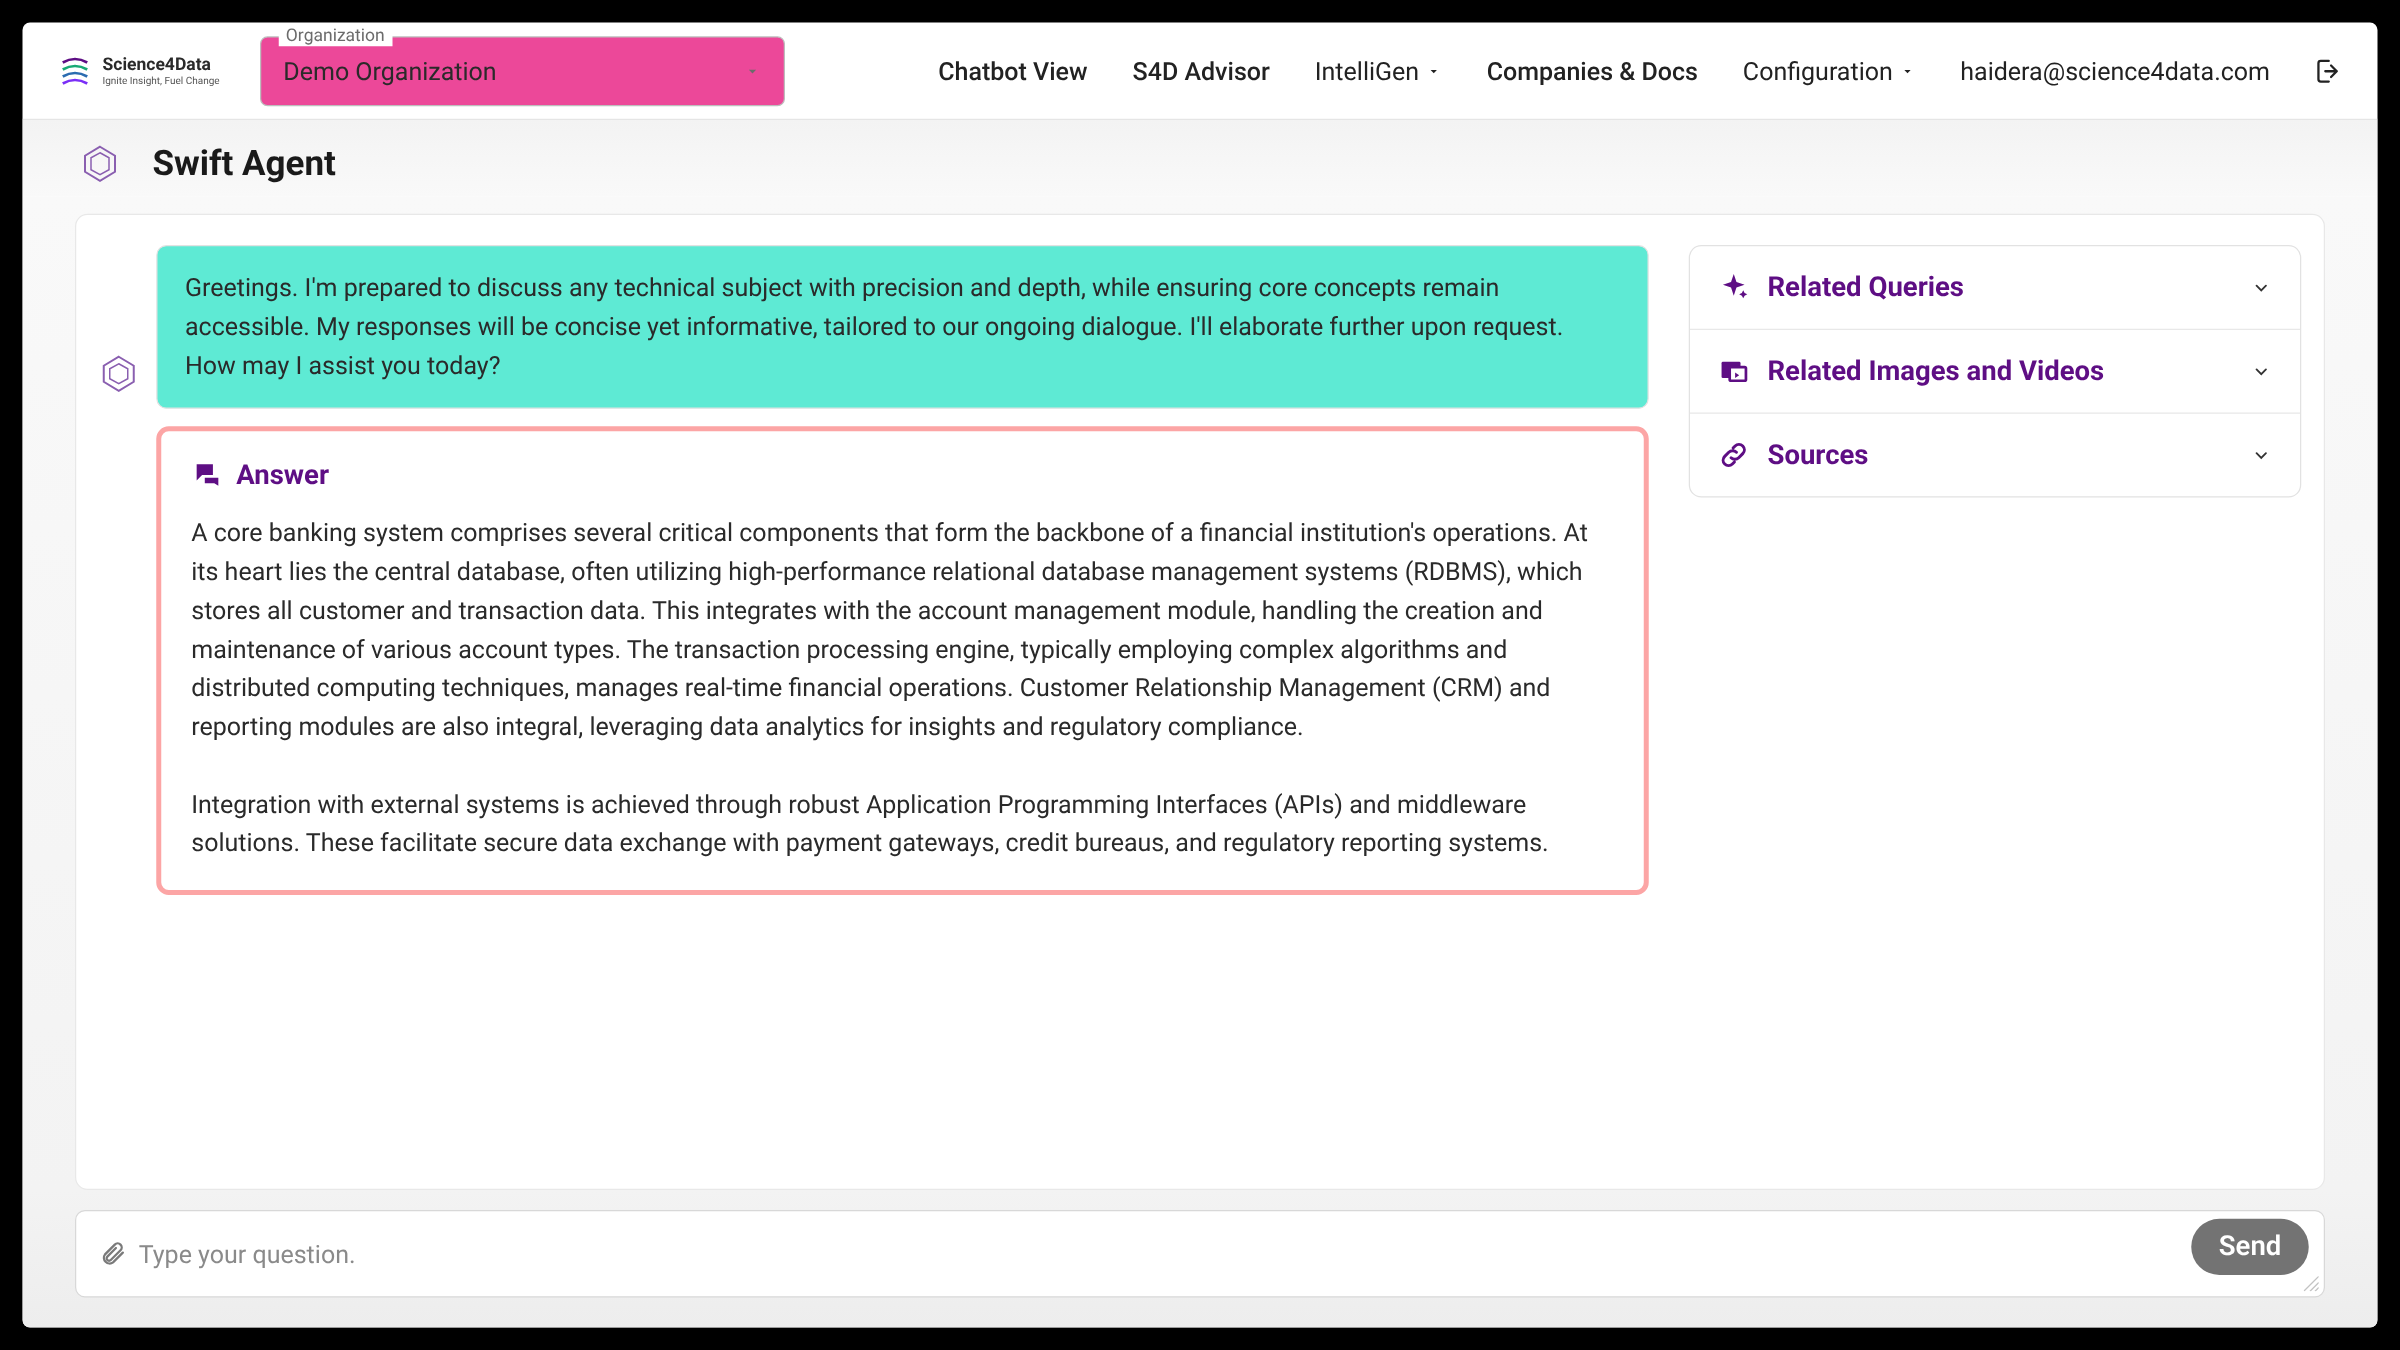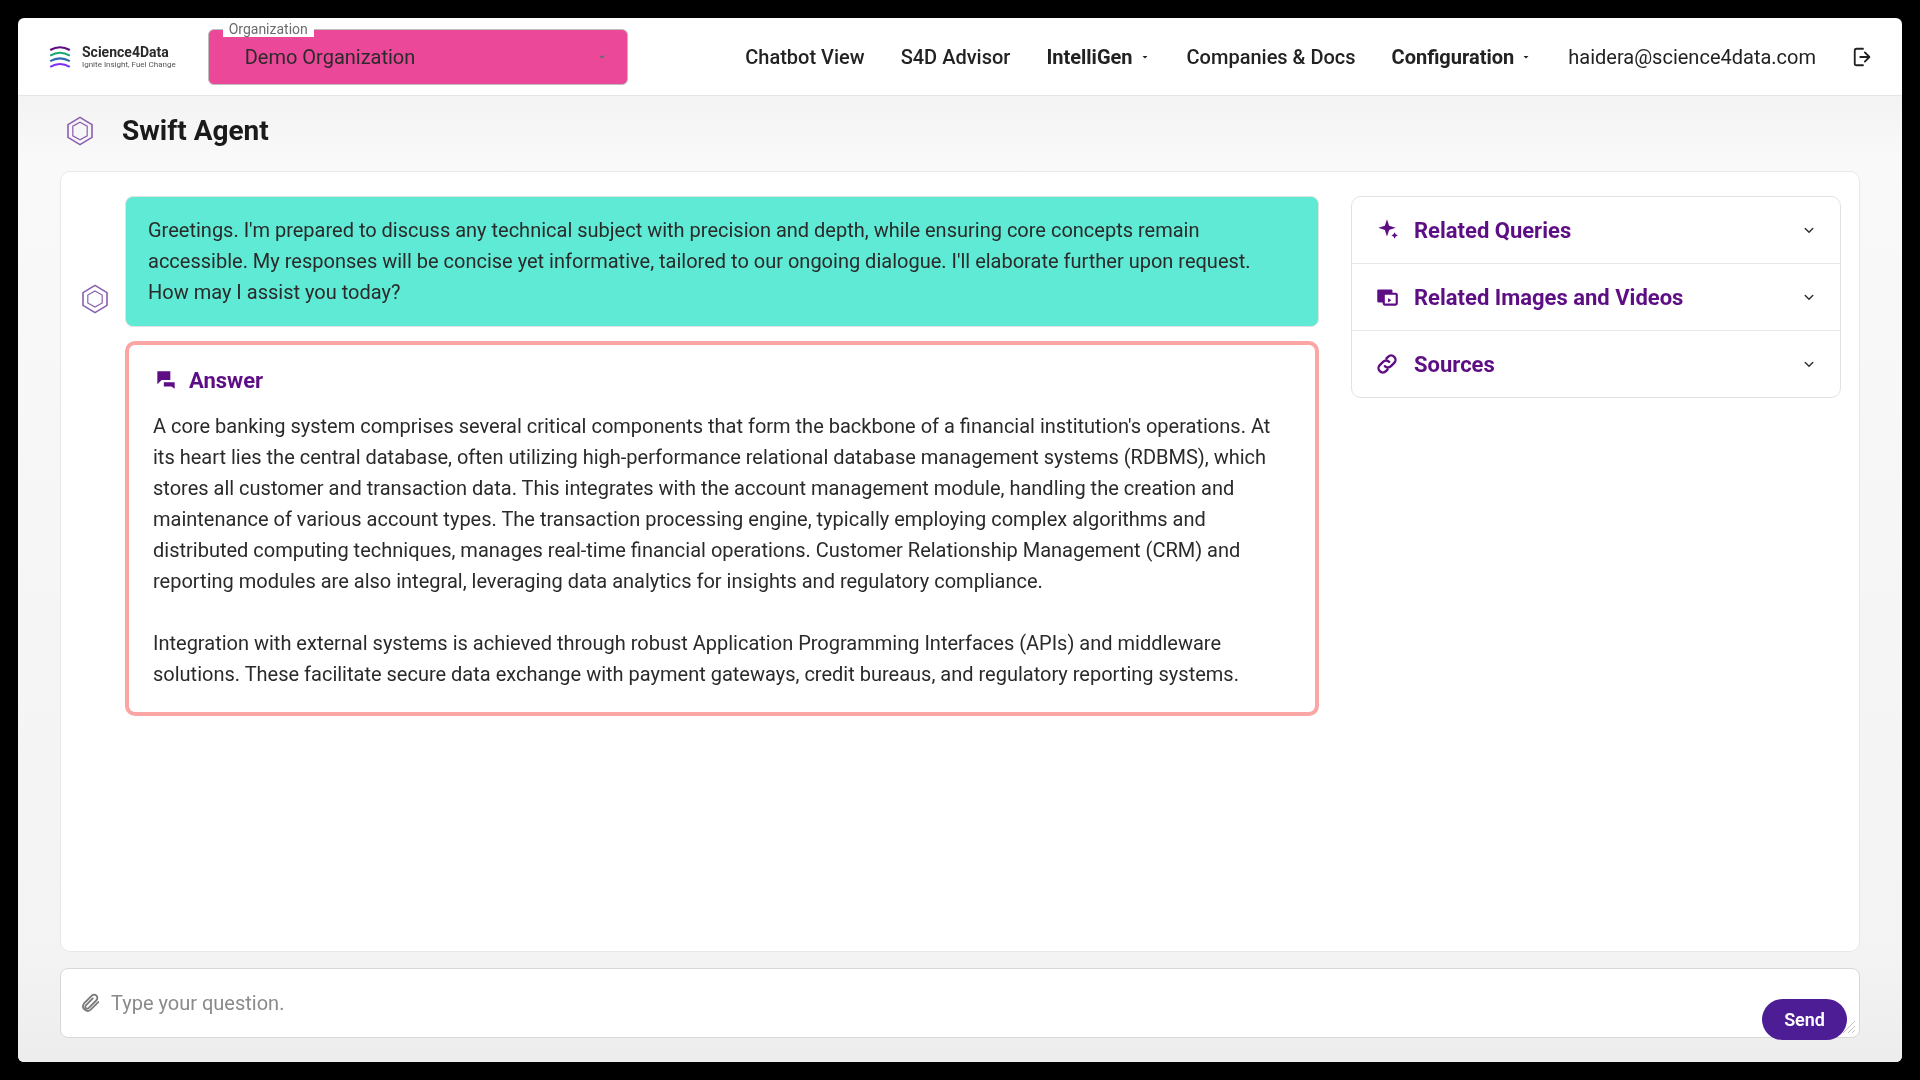--- a/index.html
+++ b/index.html
@@ -8,25 +8,25 @@
 
 
 .header { display:flex; align-items:center; padding:0 28px; height:78px; border-bottom:1px solid #e5e5e5; gap:32px; }
 .logo { display:flex; align-items:center; gap:8px; }
 .logo-mark { width:28px; height:28px; }
 .logo-text { display:flex; flex-direction:column; line-height:1; }
 .logo-text .brand { font-size:14px; font-weight:700; color:#2a2a2a; }
 .logo-text .tag { font-size:8px; color:#555; margin-top:2px; }
 .org-select { position:relative; border:1px solid #bdbdbd; border-radius:6px; width:420px; height:56px; display:flex; align-items:center; padding:0 18px; background:#ec4899; }
 .org-select .legend { position:absolute; top:-9px; left:14px; background:#fff; padding:0 6px; font-size:14px; color:#6b6b6b; }
-.org-select .value { font-size:20px; color:#2a2a2a; flex:1;margin-left:18px; }
+.org-select .value { font-size:20px; color:#2a2a2a; flex:1; }
 .org-select .arrow { color:#6b6b6b; }
 .nav { margin-left:auto; display:flex; align-items:center; gap:36px; }
 .nav-item { font-size:20px; font-weight:500; color:#222; cursor:pointer; display:flex; align-items:center; gap:6px; }
-.nav-item.strong { font-weight:700; }
+.nav-item.strong { font-weight:400; }
 .nav .caret { font-size:12px; color:#222; }
 .user-email { font-size:20px; color:#222; }
 .logout-icon { width:22px; height:22px; color:#222; cursor:pointer; }
 
 
 .page-head { display:flex; align-items:center; gap:26px; padding:18px 46px 10px; background:linear-gradient(#f3f3f3,#f9f9f9); }
 .page-head .hex { width:32px; height:32px; }
 .page-head h1 { font-size:28px; font-weight:700; color:#1a1a1a; }
 
 
@@ -55,21 +55,21 @@
 .acc .ic { width:26px; height:26px; color:#5e0e84; flex-shrink:0; }
 .acc .label { font-size:22px; font-weight:700; color:#5e0e84; flex:1; }
 .acc .chev { color:#333; }
 
 
 .input-wrap { padding:16px 42px 24px; background:linear-gradient(#f3f3f3,#ededed); }
 .input-box { position:relative; background:#fff; border:1px solid #d8d8d8; border-radius:8px; height:70px; display:flex; align-items:center; padding:0 18px; }
 .input-box .clip { width:22px; height:22px; color:#7a7a7a; cursor:pointer; }
 .input-box input { flex:1; border:none; outline:none; font-size:20px; color:#333; margin-left:10px; background:transparent; }
 .input-box input::placeholder { color:#8a8a8a; }
-.send-btn { position:absolute; right:12px; top:30px; background:#4c1d95; color:#fff; border:none; border-radius:999px; padding:10px 22px; font-size:18px; font-weight:600; cursor:pointer; }
+.send-btn { position:absolute; right:12px; top:6px; background:#737373; color:#fff; border:none; border-radius:999px; padding:10px 22px; font-size:22px; font-weight:600; cursor:pointer; }
 .resize-grip { position:absolute; right:4px; bottom:4px; width:12px; height:12px; opacity:0.35; }
 
 svg { display:block; }
 </style>
 </head>
 <body>
 
 <div class="app">
 
   <div class="header">

